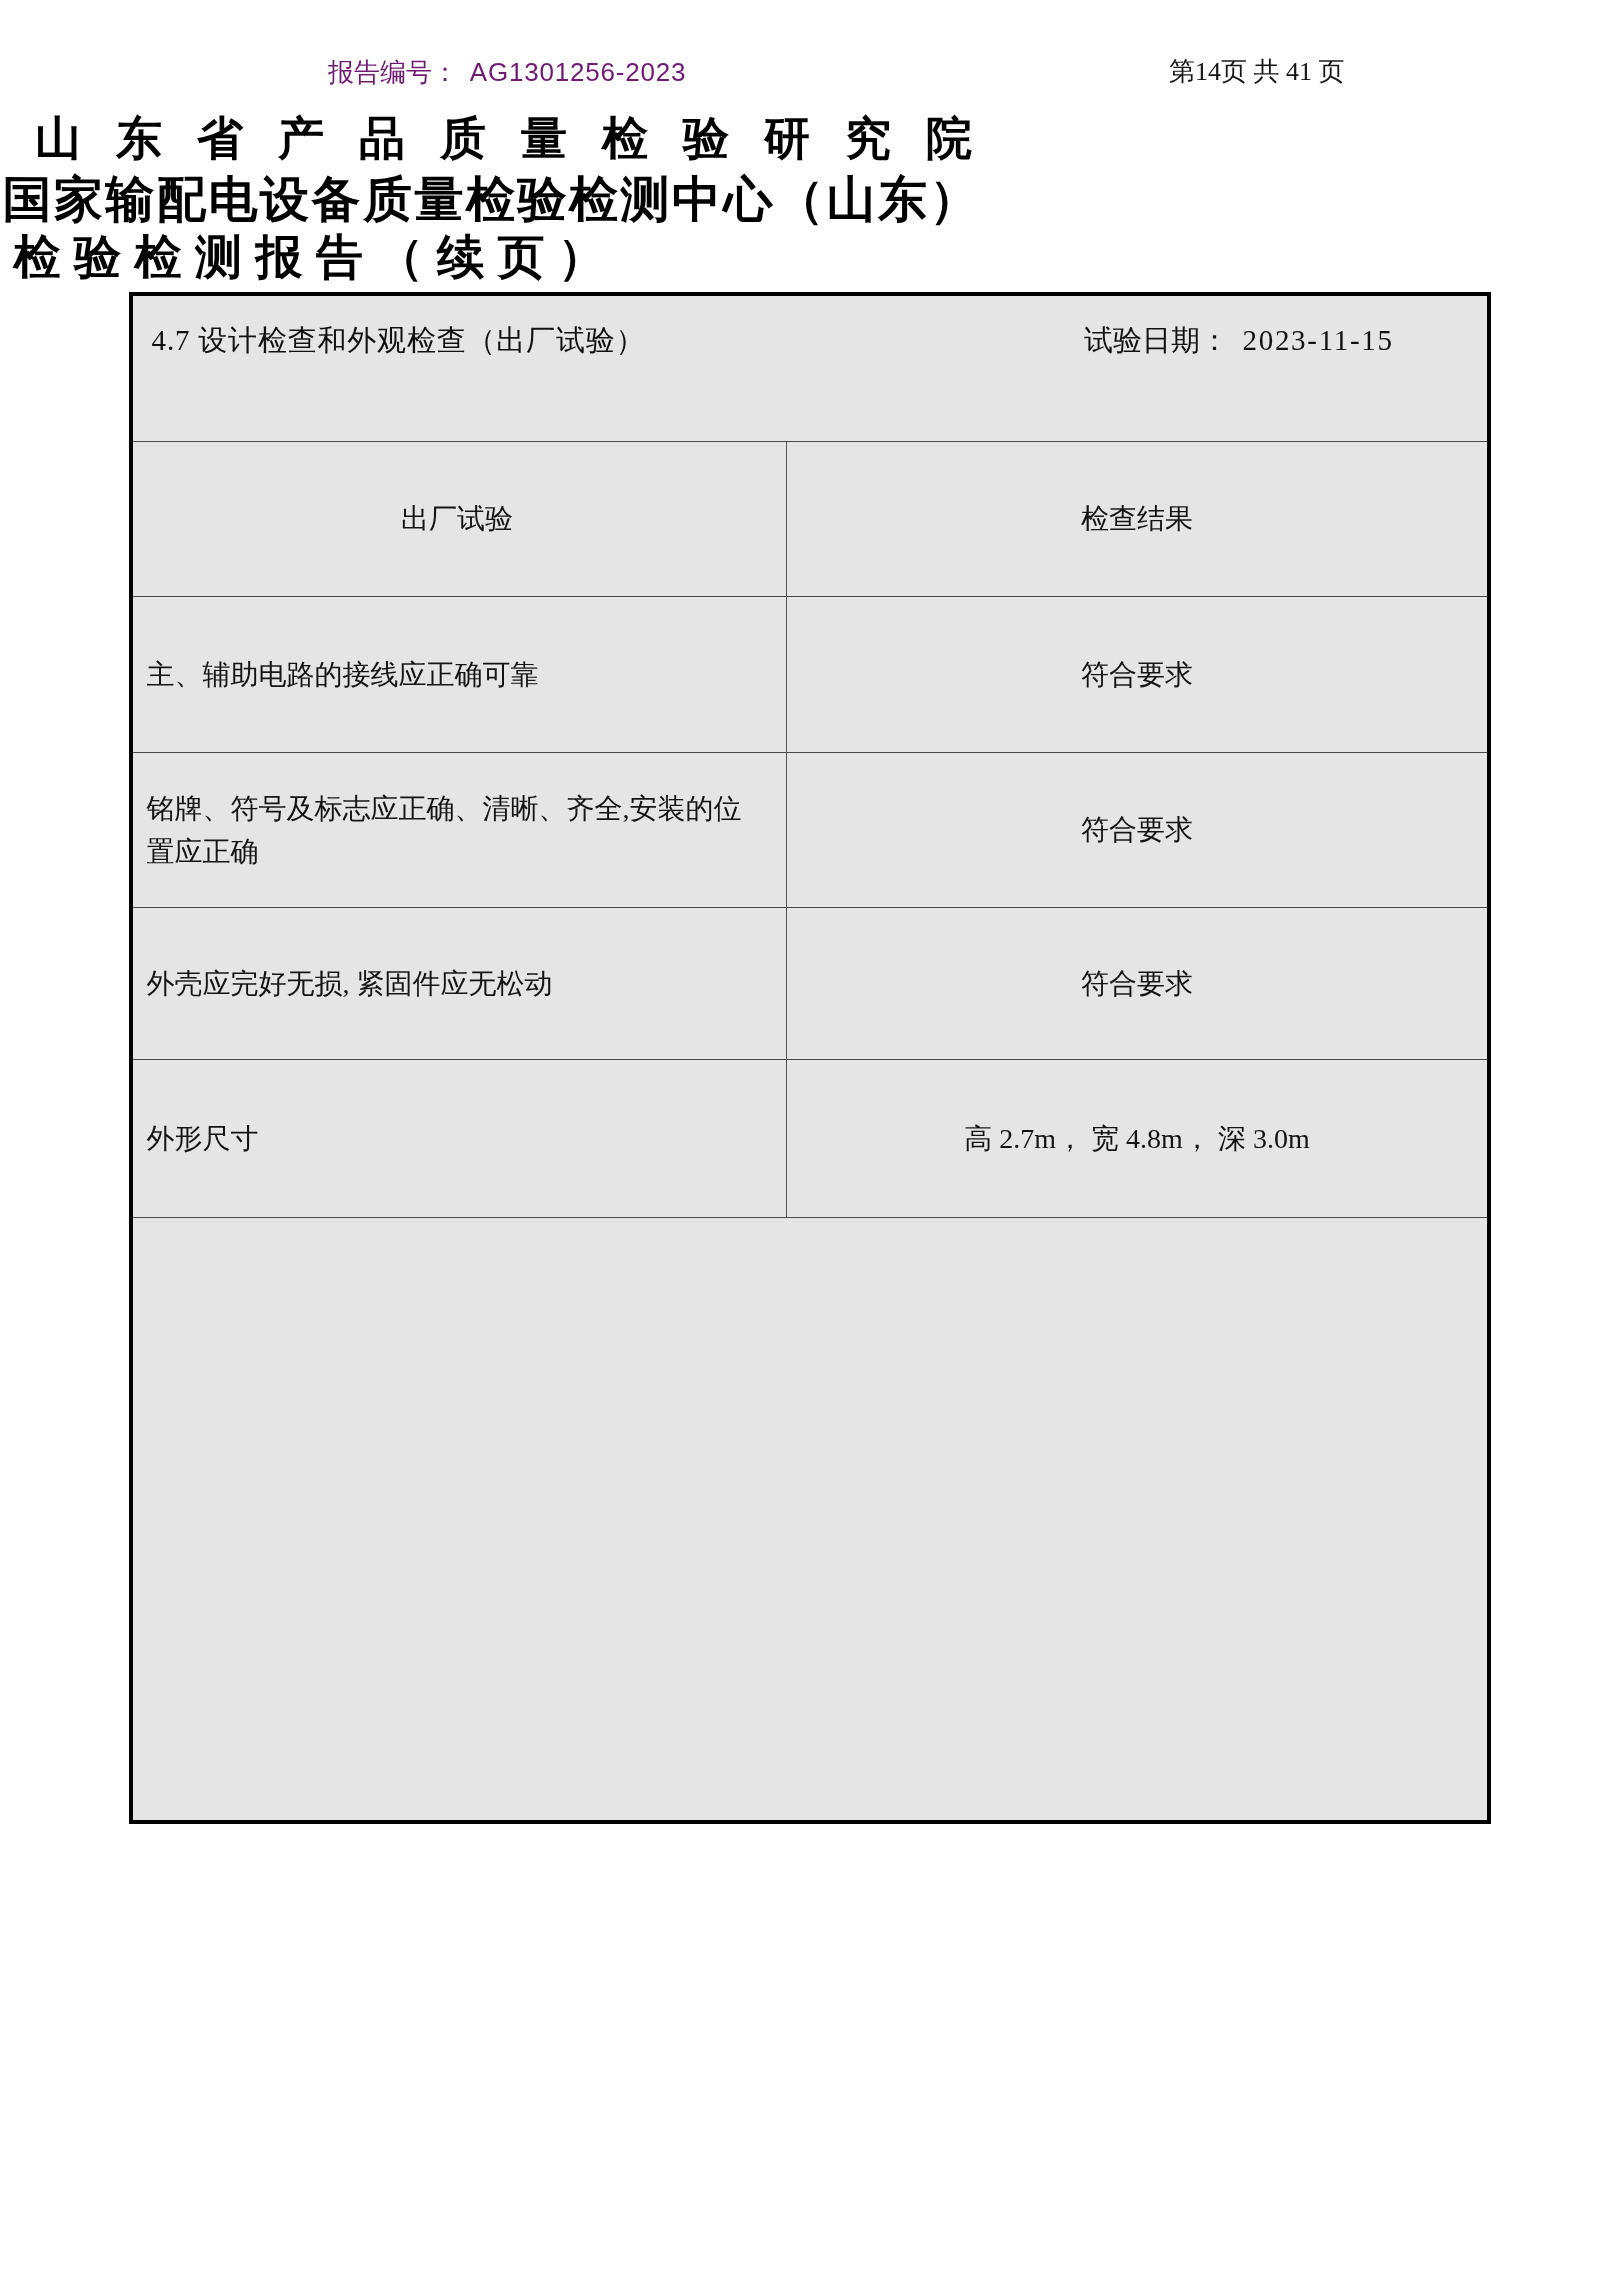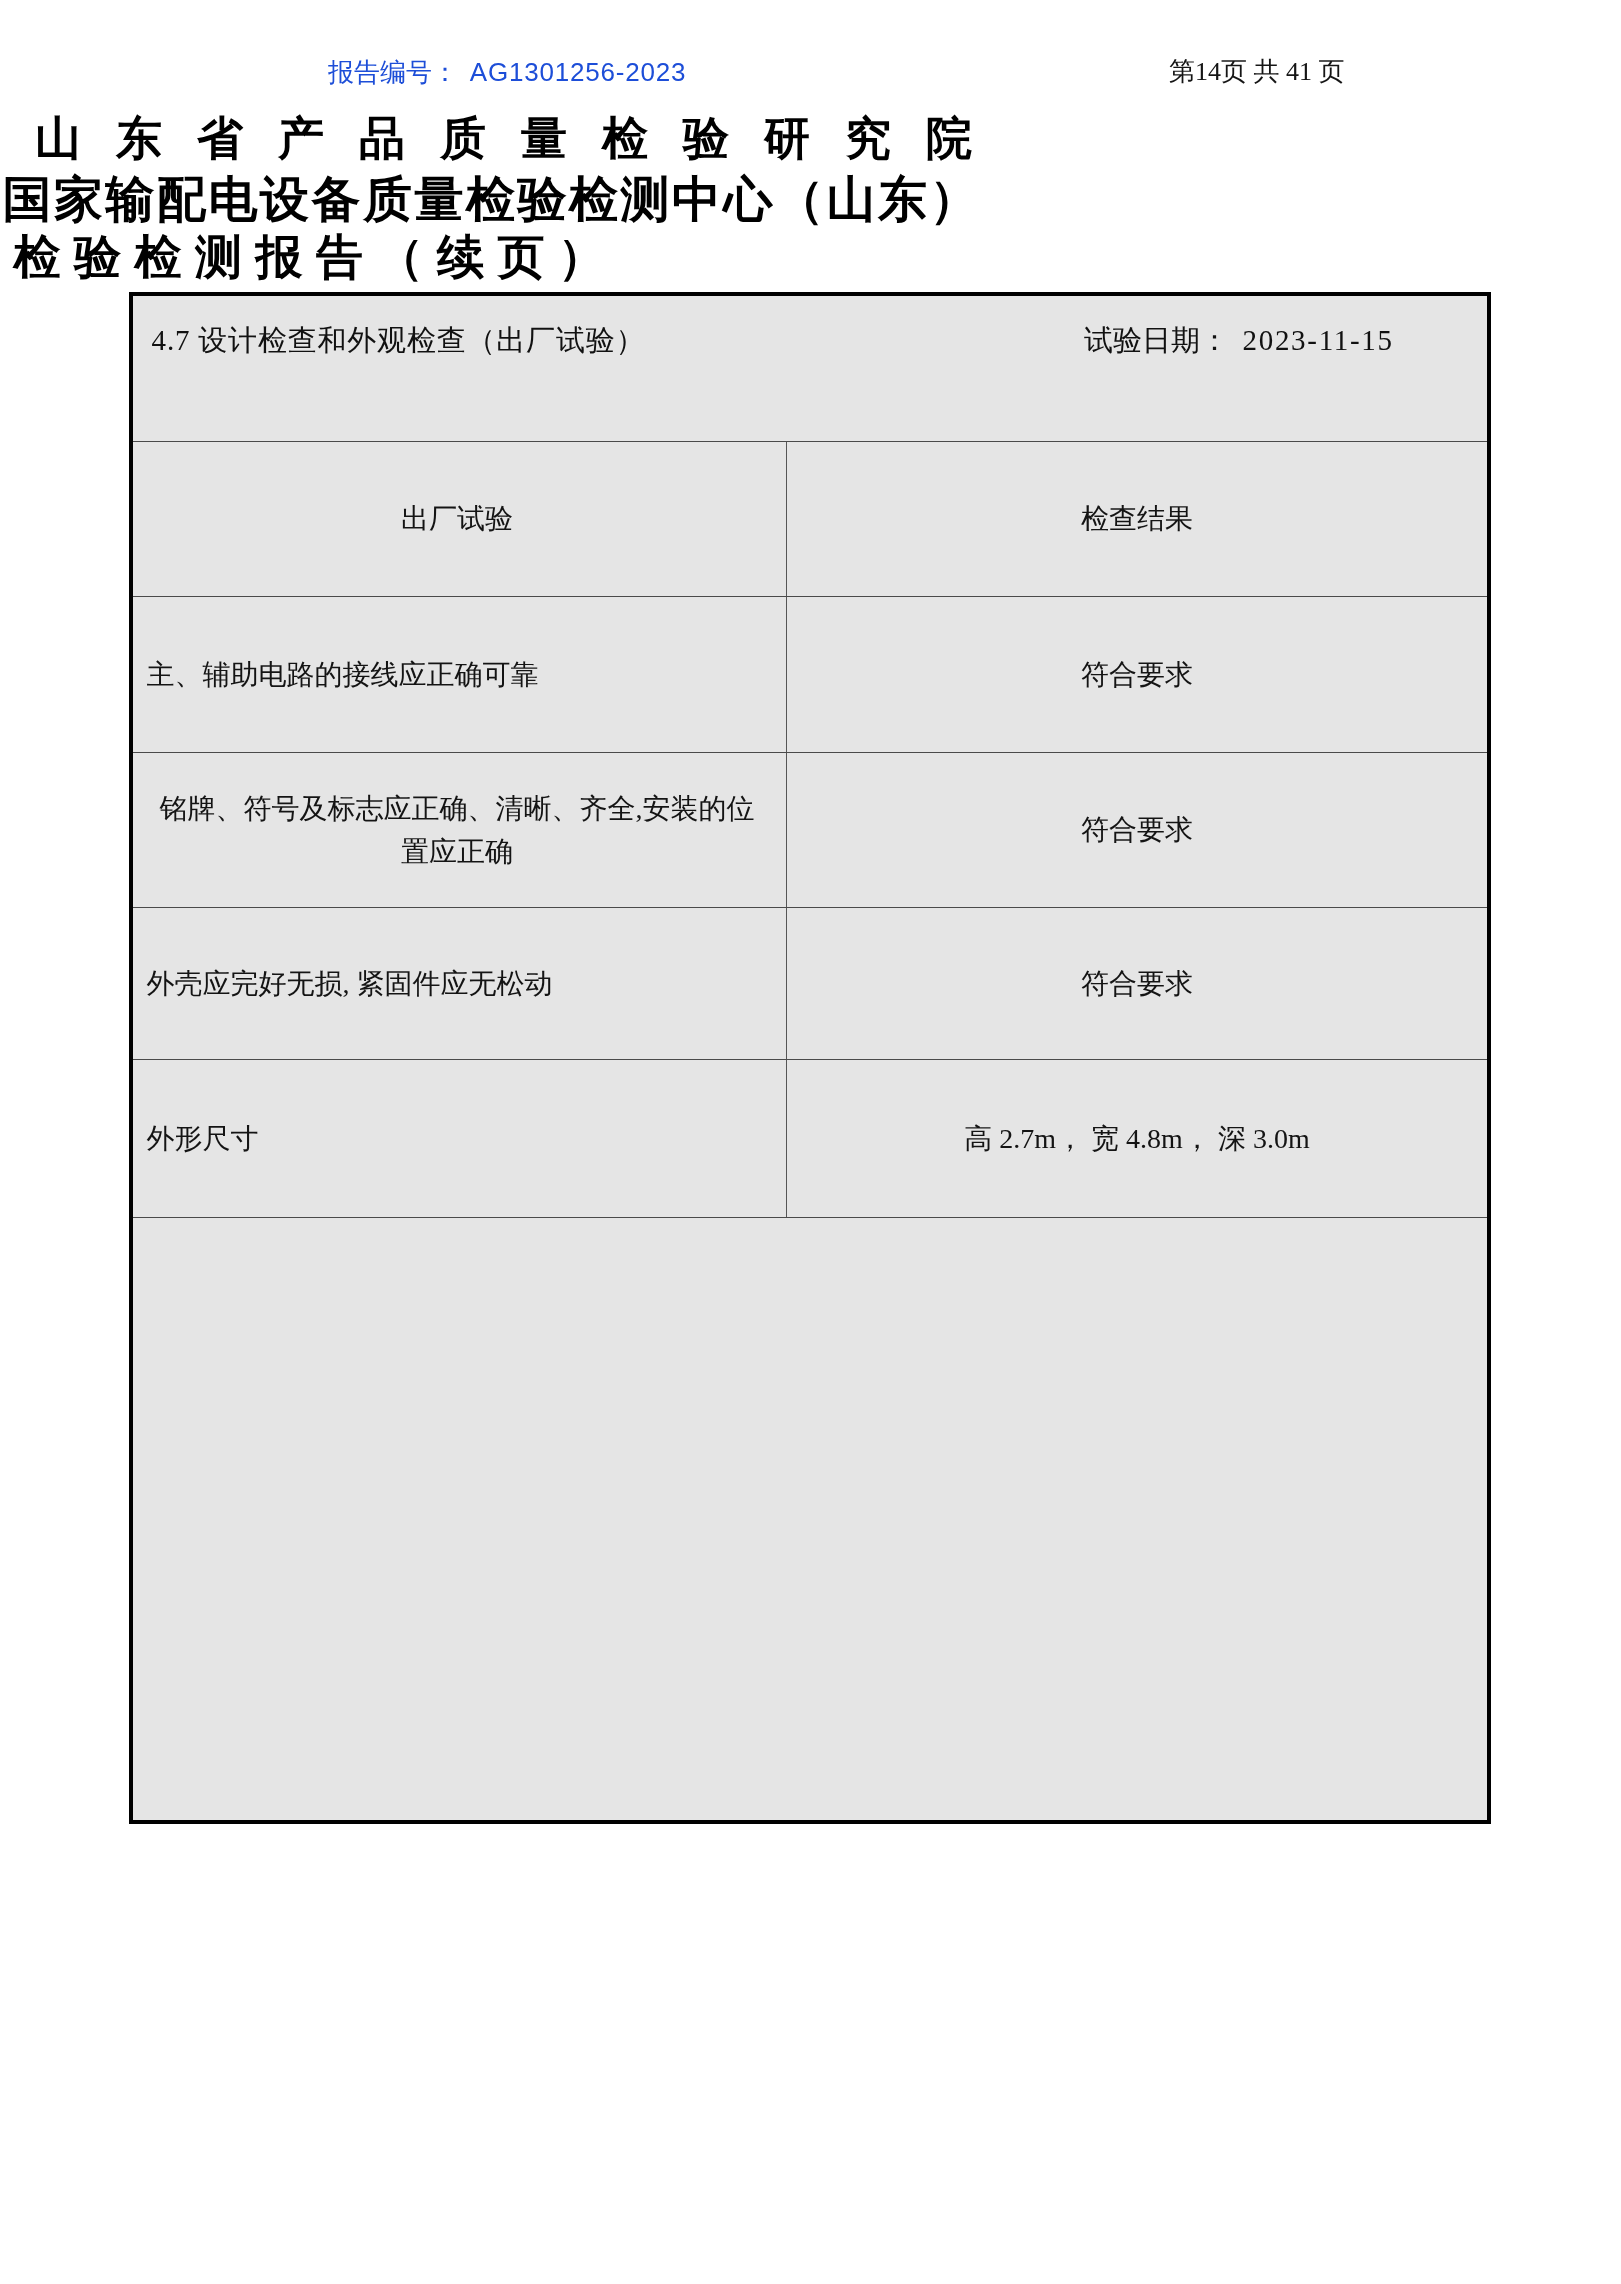--- a/index.html
+++ b/index.html
@@ -9,21 +9,21 @@
     background:#ffffff;
     color:#111;
     font-family:"Liberation Serif","DejaVu Serif",serif;
     overflow:hidden;
   }
 
   
   .report-line{
     position:absolute;top:56px;left:328px;
     font-family:"Liberation Sans","DejaVu Sans",sans-serif;
-    font-size:26px;line-height:32px;color:#1d4ed8;
+    font-size:26px;line-height:32px;color:#701a75;
     white-space:nowrap;
   }
   .report-line .val{margin-left:11.8px;letter-spacing:0.8px;}
   .page-info{
     position:absolute;top:56px;left:1169px;
     font-size:26px;line-height:32px;color:#151515;
     white-space:nowrap;
   }
 
   
@@ -67,21 +67,21 @@
   .row-3{height:152px;}
   .row-4{height:158px;}
   .cell{
     box-sizing:border-box;display:flex;align-items:center;
     font-size:28px;line-height:1.55;color:#141414;
   }
   .cell-left{
     width:654px;
     border-right:1.7px solid #565656;
     padding:6.8px 18.6px 6.8px 13.5px;
-    justify-content:flex-start;text-align:center;
+    justify-content:flex-start;text-align:left;
   }
   .cell-right{
     flex:1;justify-content:center;text-align:center;
     padding:6.8px 10px;
   }
   .row-header .cell-left{justify-content:center;text-align:center;}
   .empty-row{border-top:1.7px solid #4a4a4a;flex:1;}
 </style>
 </head>
 <body>

